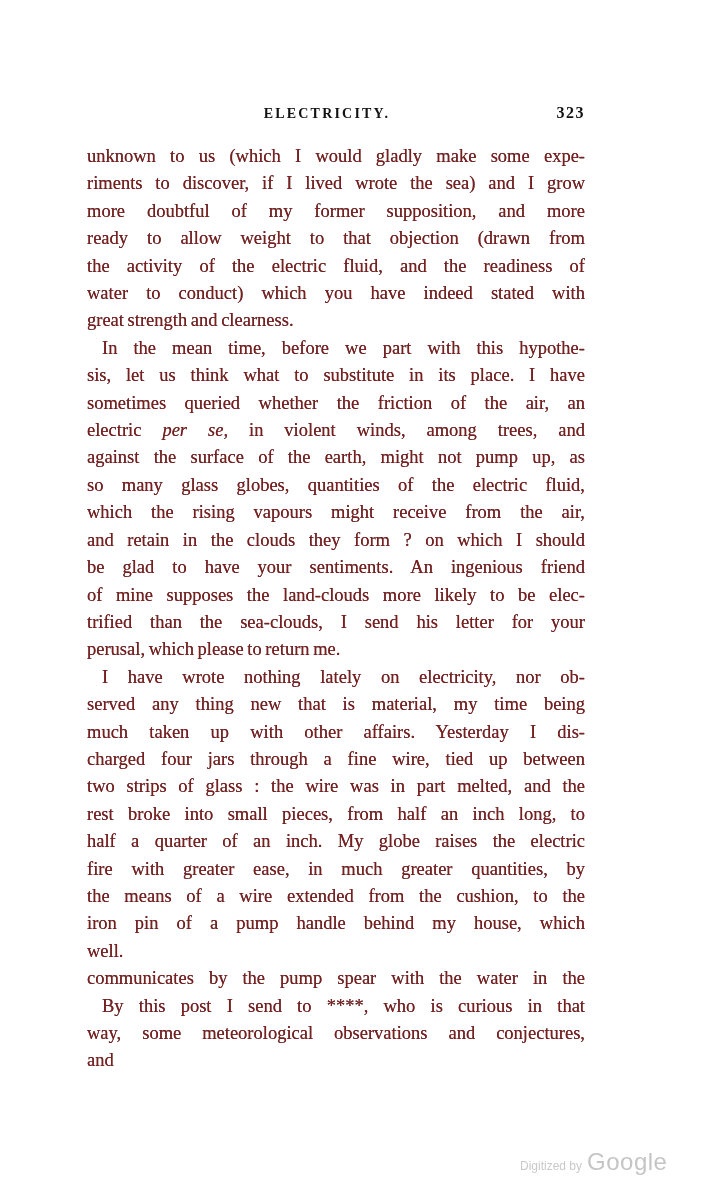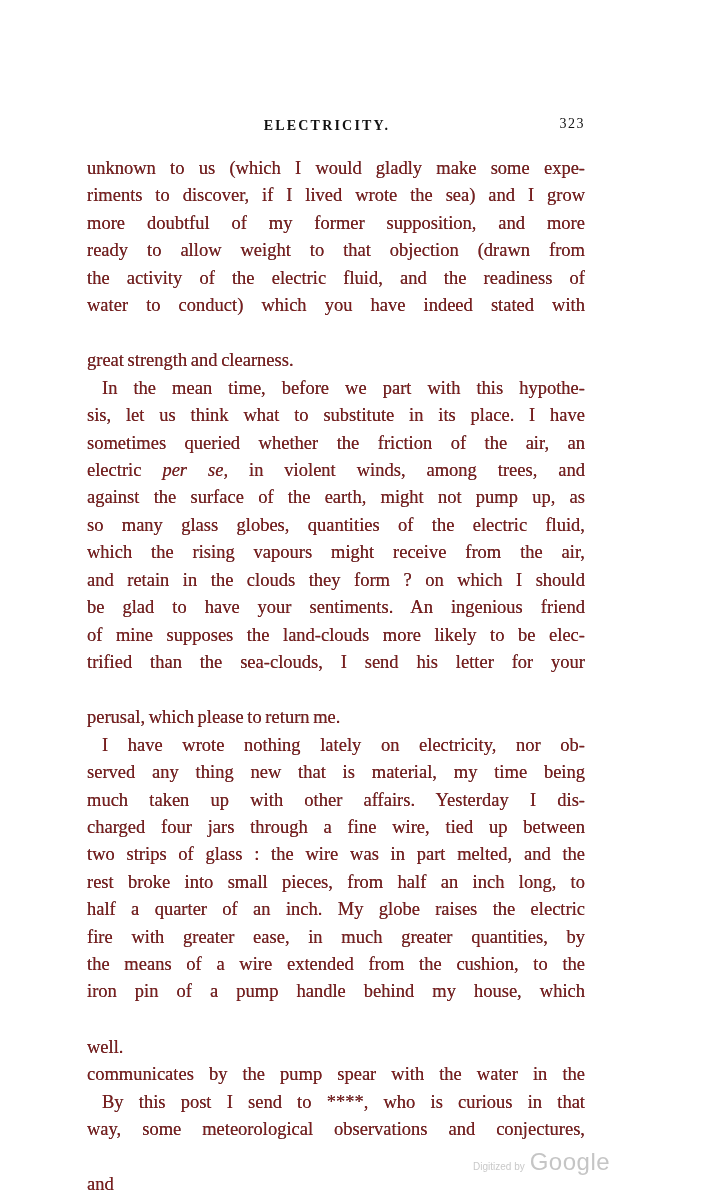--- a/index.html
+++ b/index.html
@@ -9,82 +9,82 @@
     font-family:"Liberation Serif","DejaVu Serif",serif;
     overflow:hidden;
   }
   .page{
     position:relative;
     width:722px;height:1204px;
     background:#ffffff;
   }
   .textblock{
     position:absolute;
-    left:87px;top:118px;width:498px;
+    left:87px;top:106px;width:498px;
   }
   .running-head{
     position:relative;
     height:27px;
     color:#121212;
   }
   .head-title{
     position:absolute;
     left:0;right:18px;top:0;
     text-align:center;
     font-weight:bold;
     font-size:14px;
     letter-spacing:2.2px;
     color:#121212;
   }
   .head-folio{
     position:absolute;
     right:0;top:-2px;
-    font-weight:normal;
-    font-size:14px;
+    font-weight:bold;
+    font-size:16px;
     letter-spacing:1.5px;
     color:#121212;
   }
   .body-text{
     position:absolute;
     left:0;top:37px;width:498px;
     font-size:18.5px;
     line-height:27.4px;
     color:#7f1d1d;
     word-spacing:-1px;
     text-shadow:0 0 0.6px rgba(10,10,10,0.75);
   }
   .line{
     text-align:justify;
     text-align-last:justify;
   }
   .line.para-end{
     text-align-last:left;
-    margin-top:28px;
   }
   .line.indent{
     text-indent:15px;
   }
   .line i{
     font-style:italic;
   }
   .catchword-line{
     text-align:right;
   }
   .watermark{
     position:absolute;
     left:473px;top:1148px;
     display:flex;
     align-items:baseline;
     gap:5px;
     user-select:none;
   }
   .wm-prefix{
     font-family:"Liberation Sans","DejaVu Sans",sans-serif;
-    font-size:10px;
+    font-size:12px;
     color:#c9c9c9;
+    margin-left:47px;
   }
   .wm-brand{
     font-family:Liberation Sans, sans-serif;
     font-size:24px;
     color:#c5c5c5;
     letter-spacing:0.5px;
   }
 </style>
 </head>
 <body>

